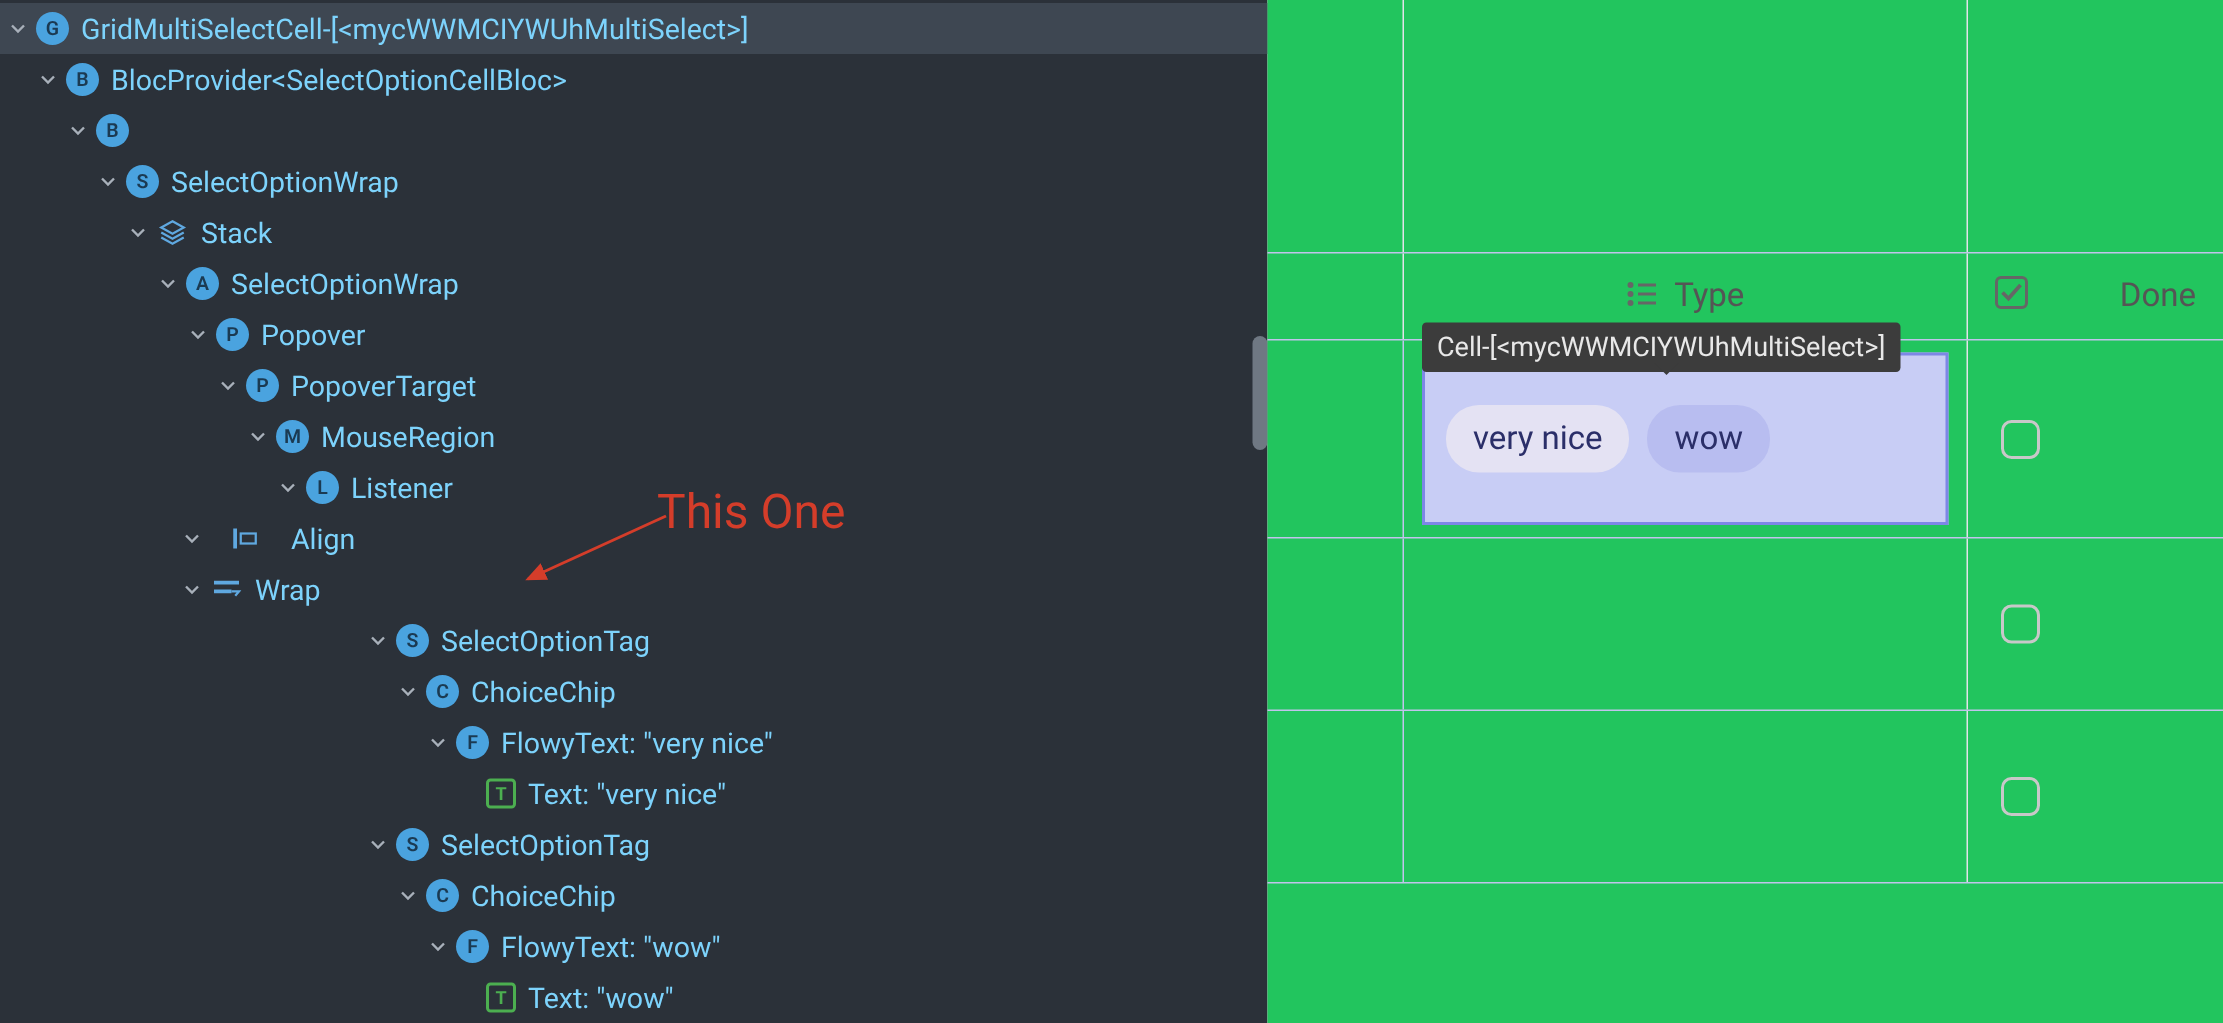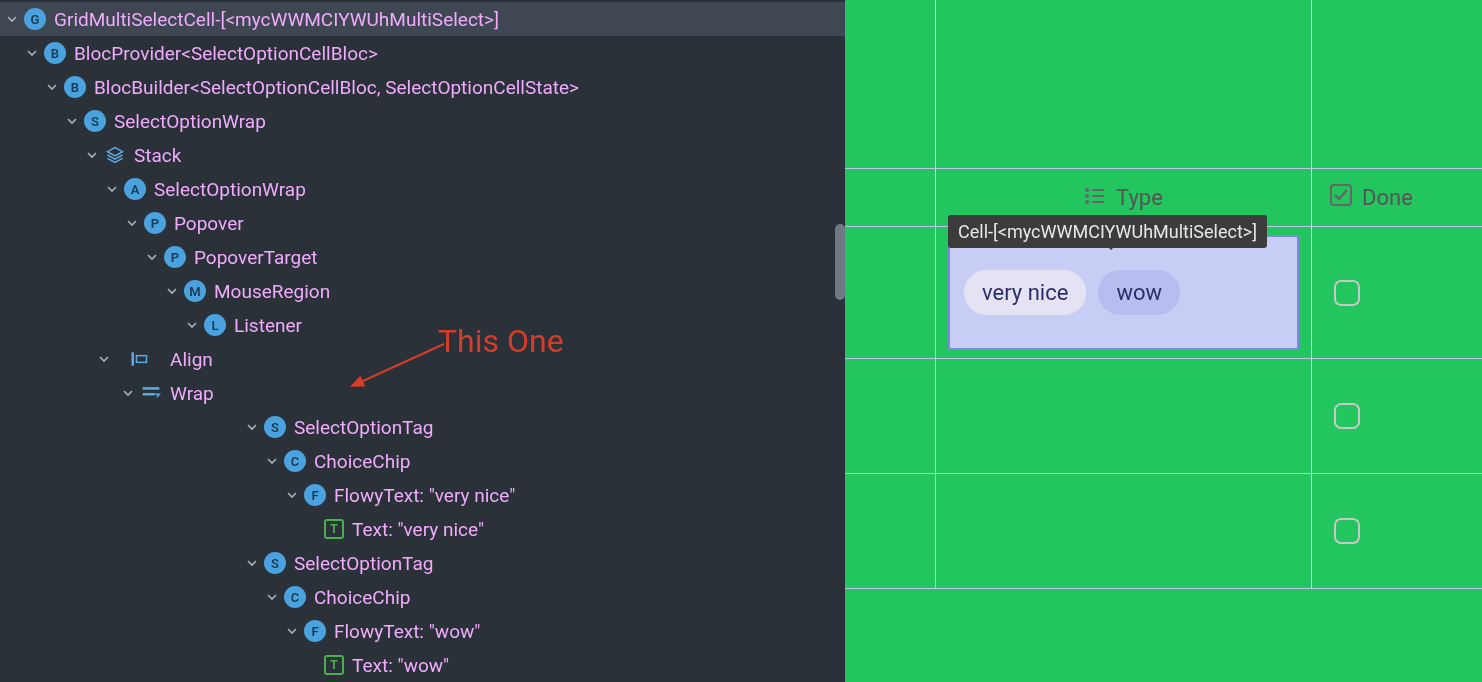--- a/index.html
+++ b/index.html
@@ -10,37 +10,37 @@
     .tree-row { display: flex; align-items: center; height: 34px; font-size: 19px; white-space: nowrap; cursor: pointer; }
     .tree-row.selected { background: #3e4752; }
     .tree-row.sel-text { color: #fff; }
     .chev { width: 16px; display: inline-flex; justify-content: center; align-items: center; margin-right: 4px; }
     .chev svg { width: 10px; height: 10px; }
     .badge { width: 22px; height: 22px; border-radius: 50%; display: inline-flex; align-items: center; justify-content: center; font-size: 13px; font-weight: 600; margin-right: 8px; flex-shrink: 0; }
     .badge-blue { background: #4aa3df; color: #1b3a52; }
     .badge-green-sq { width: 20px; height: 20px; border: 2px solid #4caf50; color: #4caf50; border-radius: 3px; font-size: 12px; font-weight: 700; }
     .icon-slot { width: 22px; height: 22px; display: inline-flex; align-items: center; justify-content: center; margin-right: 8px; flex-shrink: 0; }
     .icon-slot svg { width: 20px; height: 20px; }
-    .label { color: #f0abfc; }
+    .label { color: #7dd3fc; }
 
     
     .scrollbar-thumb { position: absolute; right: 0; top: 224px; width: 10px; height: 76px; background: #6f7883; border-radius: 5px; }
 
     
     .annotation-text { position: absolute; left: 438px; top: 310px; font-size: 32px; color: #d43d2a; font-weight: 400; pointer-events: none; margin-top: 12px; }
     .annotation-arrow { position: absolute; left: 344px; top: 338px; pointer-events: none; }
 
     
     .preview-panel { flex: 1; height: 682px; background: #22c55e; position: relative; }
     .grid { position: absolute; top: 0; left: 0; right: 0; }
     .header-row { display: flex; height: 58px; align-items: center; border-top: 1px solid #c1c4ec; }
     .hcell { height: 100%; display: flex; align-items: center; padding: 0 18px; font-size: 22px; color: #555; gap: 10px; }
     .hcell:nth-child(1) { width: 91px; border-right: 1px solid #e2e3e9; }
     .hcell:nth-child(2) { width: 376px; border-right: 1px solid #e2e3e9; justify-content: center; position: relative; }
-    .hcell:nth-child(3) { flex: 1; }
+    .hcell:nth-child(3) { flex: 1; justify-content: space-between; }
     .h-icon { font-size: 20px; }
 
     .tooltip { position: absolute; top: 46px; left: 12px; background: #3c3c3c; color: #e8e8e8; font-size: 18px; padding: 6px 10px; border-radius: 3px; white-space: nowrap; z-index: 5; }
     .tooltip::after { content: ""; position: absolute; bottom: -10px; left: 155px; border: 8px solid transparent; border-top-color: #3c3c3c; }
 
     .body-rows { }
     .brow { display: flex; height: 116px; border-top: 1px solid #c1c4ec; }
     .brow.short { height: 115px; }
     .bcell1 { width: 91px; border-right: 1px solid #c1c4ec; }
     .bcell2 { width: 376px; border-right: 1px solid #e2e3e9; display: flex; align-items: stretch; padding: 0; }
@@ -78,21 +78,20 @@
         <span class="badge badge-blue">B</span>
         <span class="label">BlocProvider&lt;SelectOptionCellBloc&gt;</span>
       </div>
       <div class="tree-row" style="padding-left: 44px;">
         <span class="chev">
           <svg viewBox="0 0 10 10">
             <path d="M1 3 L5 7 L9 3" fill="none" stroke="#a8b0ba" stroke-width="1.6"></path>
           </svg>
         </span>
         <span class="badge badge-blue">B</span>
-        <span class="label">BlocBuilder&lt;SelectOptionCellBloc, SelectOptionCellState&gt;</span>
       </div>
       <div class="tree-row" style="padding-left: 64px;">
         <span class="chev">
           <svg viewBox="0 0 10 10">
             <path d="M1 3 L5 7 L9 3" fill="none" stroke="#a8b0ba" stroke-width="1.6"></path>
           </svg>
         </span>
         <span class="badge badge-blue">S</span>
         <span class="label">SelectOptionWrap</span>
       </div>
@@ -149,21 +148,21 @@
       </div>
       <div class="tree-row" style="padding-left: 184px;">
         <span class="chev">
           <svg viewBox="0 0 10 10">
             <path d="M1 3 L5 7 L9 3" fill="none" stroke="#a8b0ba" stroke-width="1.6"></path>
           </svg>
         </span>
         <span class="badge badge-blue">L</span>
         <span class="label">Listener</span>
       </div>
-      <div class="tree-row" style="padding-left: 96px; gap: 12px;">
+      <div class="tree-row" style="padding-left: 120px; gap: 12px;">
         <span class="chev">
           <svg viewBox="0 0 10 10">
             <path d="M1 3 L5 7 L9 3" fill="none" stroke="#a8b0ba" stroke-width="1.6"></path>
           </svg>
         </span>
         <span class="icon-slot">
           <svg viewBox="0 0 24 24">
             <rect x="3" y="4" width="3" height="16" fill="#5fa8e0"></rect>
             <rect x="9" y="8" width="12" height="8" fill="none" stroke="#5fa8e0" stroke-width="1.8"></rect>
           </svg>

